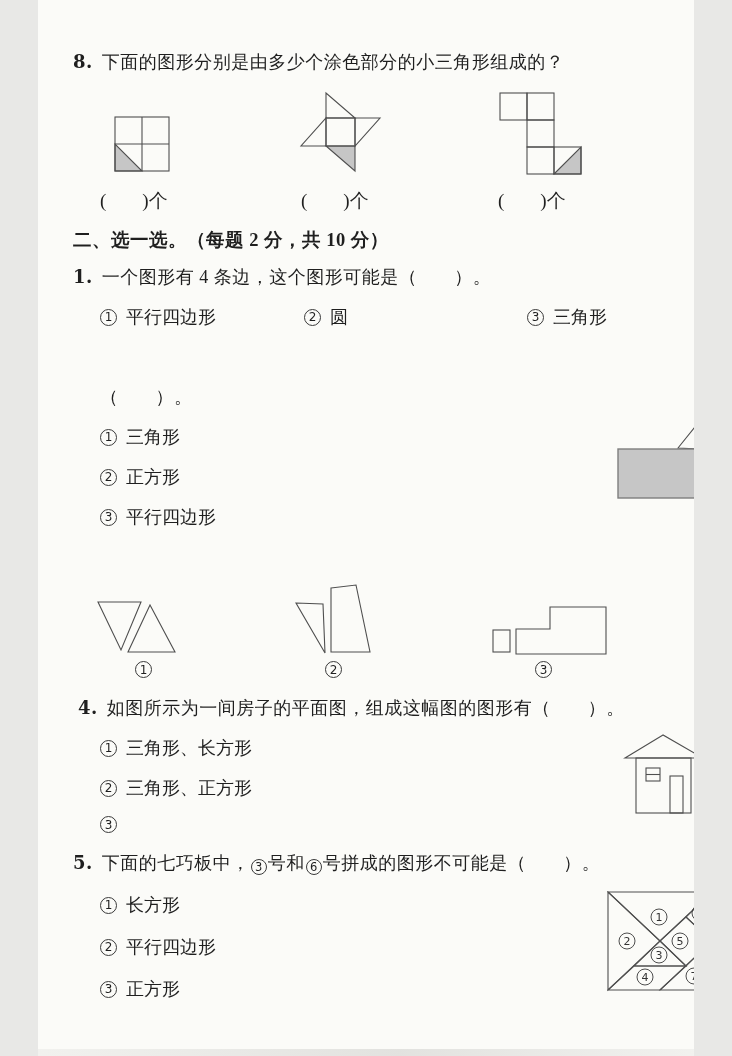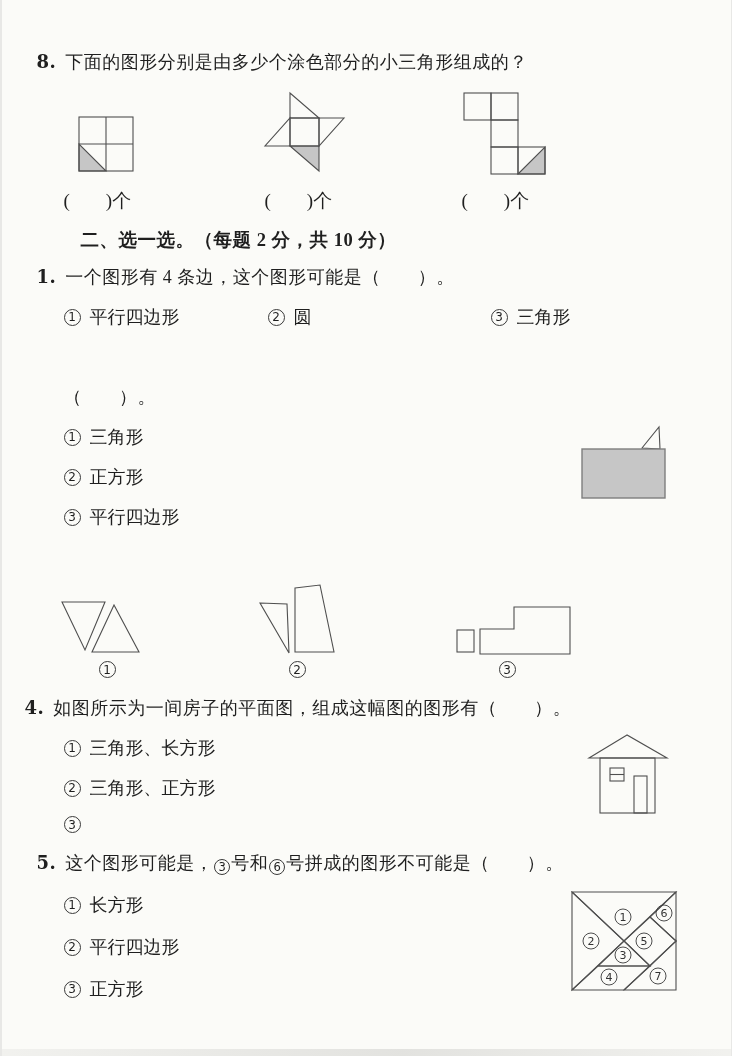--- a/index.html
+++ b/index.html
@@ -2,21 +2,21 @@
 <html style="--paper: #fbfbf8; --ink: #1f1f1f; --line: #4f4f4f; --shade: #c6c6c6; --shadeBorder: #7e7e7e;"><head>
 <meta charset="utf-8">
 <style>
   html,body { margin:0; padding:0; }
   body {
     font-family: "Liberation Serif", "DejaVu Serif", serif;
     background:#e8e8e6;
   }
   #page {
     position:relative;
-    width:729px; height:1056px;
+    width:656px; height:1056px;
     margin:0 auto;
     background: var(--paper, #fbfbf8);
     color: var(--ink, #222);
     overflow:hidden;
   }
   .qline {
     position:absolute;
     font-size:18px;
     letter-spacing:0.5px;
     white-space:nowrap;
@@ -24,21 +24,20 @@
   }
   .qnum {
     font-weight:bold;
     margin-right:9px;
     font-family:"DejaVu Serif", serif;
   }
   .section-title {
     font-weight:bold;
     font-size:18.5px;
     letter-spacing:0.5px;
-    margin-left:44px;
   }
   .cnum {
     display:inline-flex;
     align-items:center;
     justify-content:center;
     width:17px; height:17px;
     border:1.2px solid #3a3a3a;
     border-radius:50%;
     font-size:12px;
     font-family:"DejaVu Sans", sans-serif;
@@ -218,21 +217,21 @@
 
   <svg class="fig" style="left:450px; top:600px;" width="125" height="60" viewBox="0 0 125 60">
     <rect x="5" y="30" width="17" height="22"></rect>
     <path d="M28,29 L28,54 L118,54 L118,7 L62,7 L62,29 Z"></path>
   </svg>
 
   <span class="cnum fig-label" style="left:97px; top:661px;">1</span>
   <span class="cnum fig-label" style="left:287px; top:661px;">2</span>
   <span class="cnum fig-label" style="left:497px; top:661px;">3</span>
 
-  <div class="qline" style="left:23px; top:696px;">
+  <div class="qline" style="left:40px; top:696px;">
     <span class="qnum">4.</span><span>如图所示为一间房子的平面图，组成这幅图的图形有（　　）。</span>
   </div>
 
   <div class="opt-row" style="left:62px; top:736px;">
     <span class="cnum">1</span>
     <span>三角形、长方形</span>
   </div>
   <div class="opt-row" style="left:62px; top:776px;">
     <span class="cnum">2</span>
     <span>三角形、正方形</span>
@@ -243,21 +242,21 @@
 
   <svg class="fig" style="left:583px; top:727px;" width="90" height="92" viewBox="0 0 90 92">
     <polygon points="42,8 4,31 82,31"></polygon>
     <rect x="15" y="31" width="55" height="55"></rect>
     <rect x="25" y="41" width="14" height="13"></rect>
     <line x1="25" y1="47.5" x2="39" y2="47.5"></line>
     <rect x="49" y="49" width="13" height="37"></rect>
   </svg>
 
   <div class="qline" style="left:35px; top:851px;">
-    <span class="qnum">5.</span><span>这个图形可能是，</span><span class="cnum-inline">3</span><span>号和</span><span class="cnum-inline">6</span><span>号拼成的图形不可能是（　　）。</span>
+    <span class="qnum">5.</span><span>下面的七巧板中，</span><span class="cnum-inline">3</span><span>号和</span><span class="cnum-inline">6</span><span>号拼成的图形不可能是（　　）。</span>
   </div>
 
   <div class="opt-row" style="left:62px; top:893px;">
     <span class="cnum">1</span>
     <span>长方形</span>
   </div>
   <div class="opt-row" style="left:62px; top:935px;">
     <span class="cnum">2</span>
     <span>平行四边形</span>
   </div>

